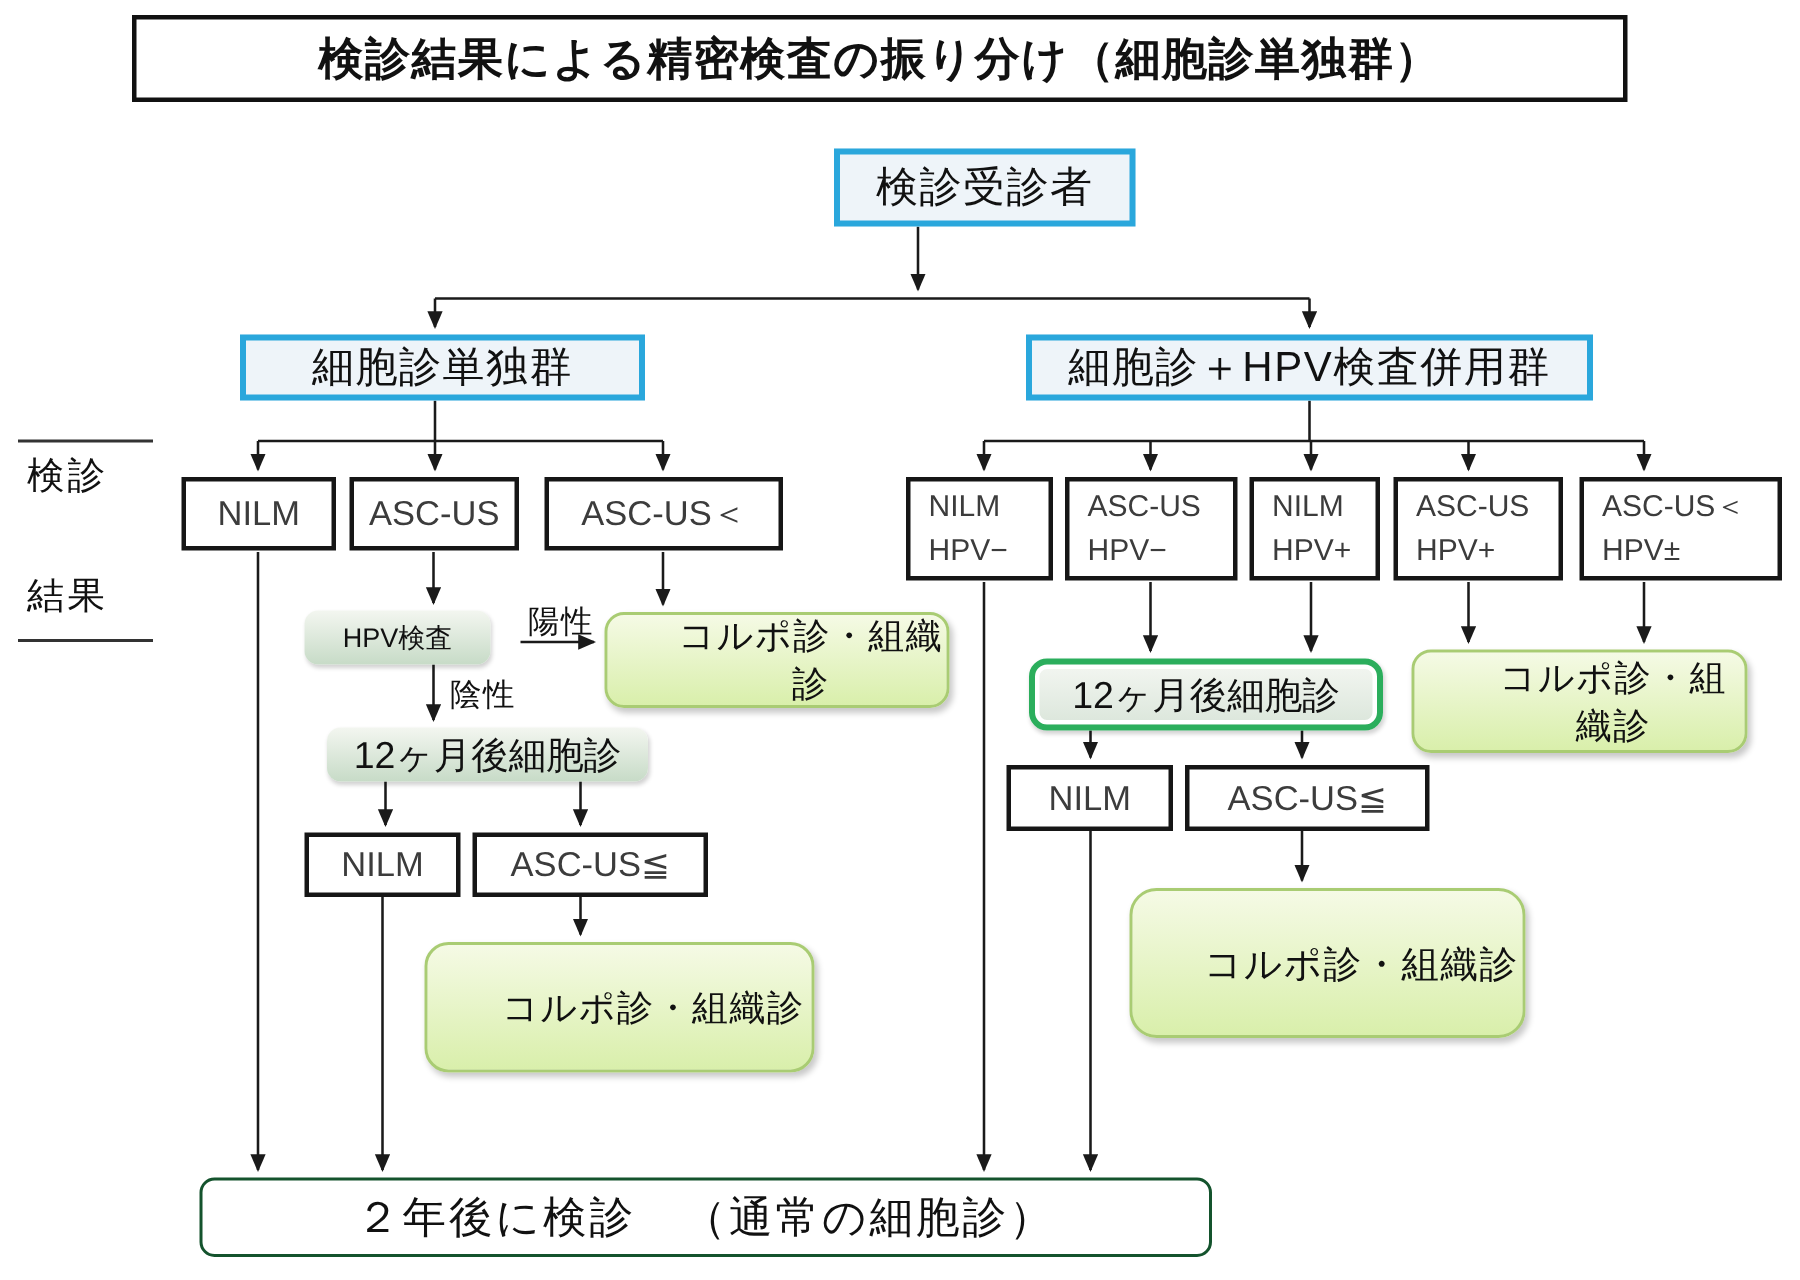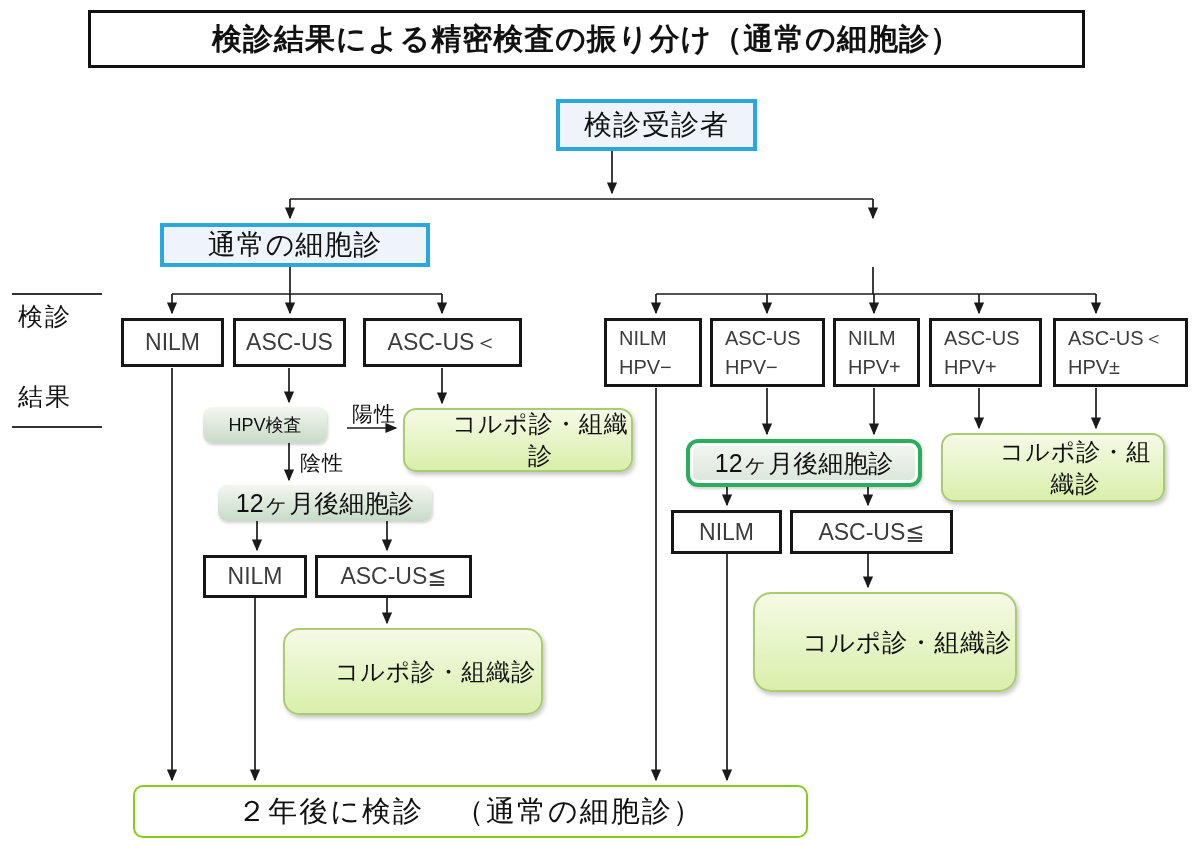--- a/index.html
+++ b/index.html
@@ -30,21 +30,21 @@
   }
   .green-frame{
     background:linear-gradient(#f3f6f1,#dbe6db);border:4px solid #2BAE5C;border-radius:12px;
     box-shadow:inset 0 0 0 3px #ffffff,1px 2px 3px rgba(0,0,0,0.18);font-size:25px;
   }
   .colpo-box{
     background:linear-gradient(#f5fae5,#d9efab);border:2px solid #a9cc73;border-radius:13px;
     box-shadow:2px 3px 4px rgba(0,0,0,0.22);font-size:24px;letter-spacing:1px;padding-left:45px;
   }
   .bottom-box{
-    border:2px solid #84cc16;border-radius:10px;background:#fff;font-size:29px;letter-spacing:2px;
+    border:2px solid #14532d;border-radius:10px;background:#fff;font-size:29px;letter-spacing:2px;
   }
   .edge-label{font-size:21px;color:#111;letter-spacing:1px;}
   .side-label{
     border-top:2px solid #333;border-bottom:2px solid #333;
     font-size:25px;line-height:1.45;padding:6px 0 8px 6px;letter-spacing:2px;font-family:Liberation Mono, monospace;
   }
   svg.wires{position:absolute;left:0;top:0;pointer-events:none;}
 </style>
 </head>
 <body>
@@ -93,25 +93,26 @@
       <line x1="979" y1="388" x2="979" y2="428" marker-end="url(#ah)"></line>
       <line x1="1096" y1="388" x2="1096" y2="428" marker-end="url(#ah)"></line>
       <line x1="727" y1="487" x2="727" y2="505" marker-end="url(#ah)"></line>
       <line x1="868" y1="487" x2="868" y2="505" marker-end="url(#ah)"></line>
       <line x1="868" y1="554" x2="868" y2="587" marker-end="url(#ah)"></line>
       <line x1="656" y1="388" x2="656" y2="780" marker-end="url(#ah)"></line>
       <line x1="727" y1="554" x2="727" y2="780" marker-end="url(#ah)"></line>
     </g>
   </svg>
 
-  <div class="abs center title-box" style="left:88px;top:10px;width:997px;height:58px;">検診結果による精密検査の振り分け（通常の細胞診）</div>
+  <div class="abs center title-box" style="left:88px;top:10px;width:997px;height:58px;">検診結果による精密検査の振り分け（細胞診単独群）</div>
 
   <div class="abs center blue-box" style="left:512px;top:99px;width:201px;height:52px;margin-left:44px;">検診受診者</div>
 
-  <div class="abs center blue-box" style="left:160px;top:223px;width:270px;height:44px;">通常の細胞診</div>
+  <div class="abs center blue-box" style="left:160px;top:223px;width:270px;height:44px;">細胞診単独群</div>
+  <div class="abs center blue-box" style="left:684px;top:223px;width:378px;height:44px;">細胞診＋HPV検査併用群</div>
 
   <div class="abs side-label" style="left:12px;top:293px;width:90px;">
     <span style="display:block;">検診</span>
     <span style="display:block;margin-top:44px;">結果</span>
   </div>
 
   <div class="abs center white-box" style="left:121px;top:318px;width:103px;height:49px;">NILM</div>
   <div class="abs center white-box" style="left:233px;top:318px;width:113px;height:49px;">ASC-US</div>
   <div class="abs center white-box" style="left:363px;top:318px;width:159px;height:49px;">ASC-US＜</div>
 

